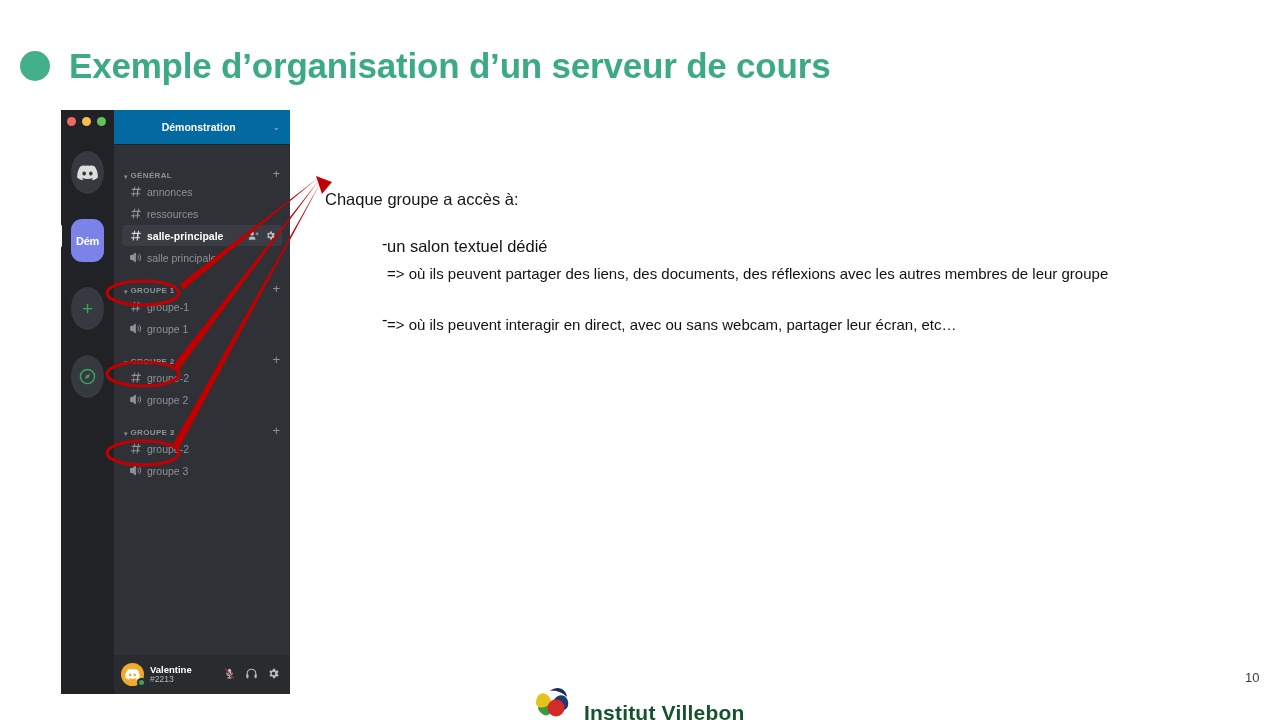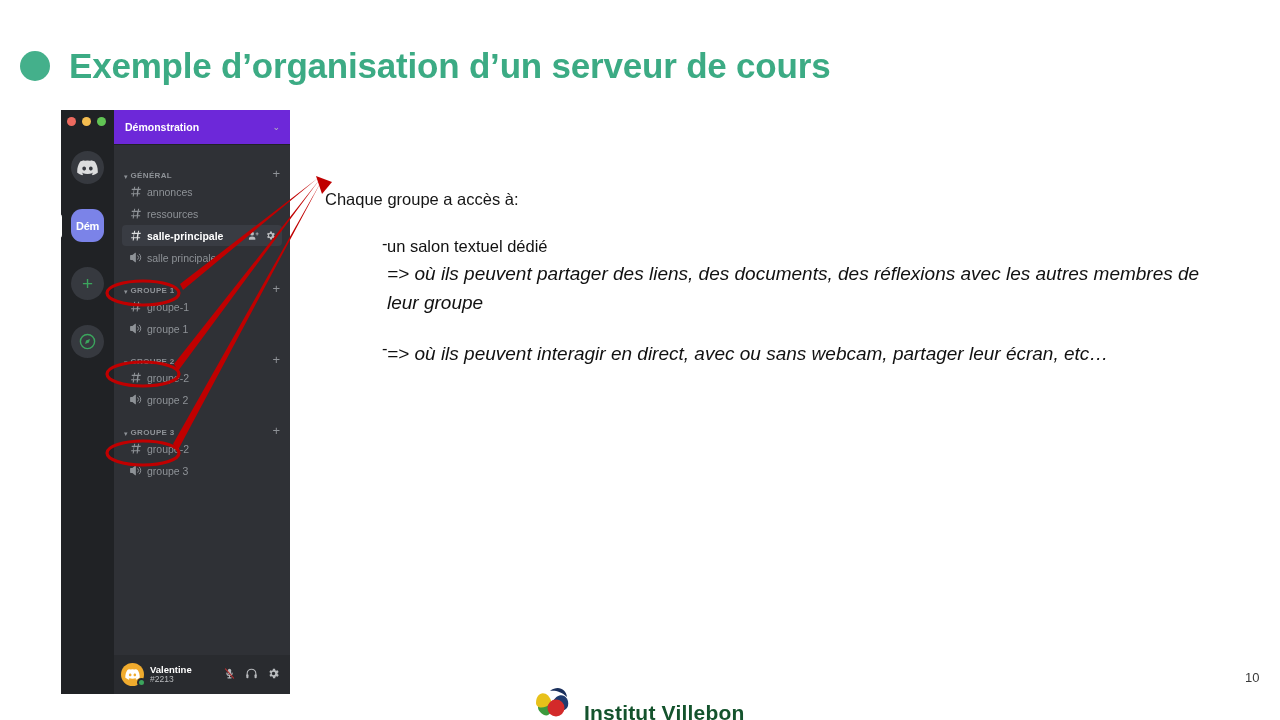--- a/index.html
+++ b/index.html
@@ -32,42 +32,43 @@
     width:53px; background:#202225; flex:0 0 auto;
     display:flex; flex-direction:column; align-items:center;
   }
   #traffic-lights { display:flex; gap:6px; margin-top:7px; margin-right:3px; }
   .tl { width:9px; height:9px; border-radius:50%; }
   .tl.red { background:#ec6a5f; }
   .tl.yellow { background:#f4bd50; }
   .tl.green { background:#61c454; }
 
   .guild-icon {
-    width:33px; height:33px; border-radius:50%;
+    width:33px; height:43px; border-radius:50%;
     display:flex; align-items:center; justify-content:center;
     margin-top:25px; background:#36393f; color:#dcddde; flex:0 0 auto; position:relative;
   }
   .guild-icon.discord-home { background:#36393f; }
   .guild-icon.server-dem {
     background:#7b83e8; border-radius:11px; color:#fff;
     font-size:11px; font-weight:bold; letter-spacing:-.3px;
   }
   .guild-icon.server-dem::before {
     content:""; position:absolute; left:-13px; top:5px;
     width:4px; height:24px; background:#fff; border-radius:0 3px 3px 0;
   }
   .guild-icon.add-server { color:#3ba55d; font-size:19px; line-height:1; }
   .guild-icon.explore { color:#3ba55d; }
 
   
   #channels-col { flex:1 1 auto; display:flex; flex-direction:column; min-width:0; background:#2f3136; }
   #server-header {
     height:34px; flex:0 0 auto; display:flex; align-items:center;
-    padding:0 10px 0 11px; background:#6d28d9;
+    padding:0 10px 0 11px; background:#0369a1;
     box-shadow: 0 1px 0 rgba(0,0,0,.28);
+    text-align: center;
   }
   #server-name { font-size:10.5px; font-weight:bold; color:#ffffff; flex:1 1 auto; }
   #server-chevron { color:#b9bbbe; font-size:9px; }
 
   #channel-list { flex:1 1 auto; padding-top:9px; overflow:hidden; }
 
   .category-row {
     display:flex; align-items:flex-end; height:19px;
     padding:0 10px 0 10px; margin-top:8px; position:relative;
   }
@@ -120,21 +121,21 @@
     font-family:"Liberation Sans", sans-serif;
   }
   .para b { font-weight:bold; }
   #intro { width:840px; }
   #access-line { margin-top:32px; font-size:16.5px; }
 
   .bullet-block { margin-top:22px; display:flex; }
   .dash { width:62px; flex:0 0 auto; font-size:16.5px; padding-left:57px; }
   .bullet-body { flex:1 1 auto; }
   .bullet-title { font-size:16.5px; line-height:25px; }
-  .bullet-sub { font-size:19px; line-height:29px; font-style:italic; }
+  .bullet-sub { font-size:15px; line-height:29px; }
 
   
   #footer-logo { position:absolute; left:530px; top:659px; display:flex; align-items:center; }
   #logo-mark { width:44px; height:40px; flex:0 0 auto; }
   #logo-text { margin-left:10px; line-height:1.0; }
   #logo-line1 { font-size:21px; font-weight:bold; color:#14532d; letter-spacing:.2px;margin-top:43px; }
   #logo-line2 { font-size:19px; color:#8d8d8d; letter-spacing:.2px; margin-top:4px; }
   #page-number { position:absolute; left:1245px; top:670px; font-size:13px; color:#3a3a3a; }
 </style>
 </head>

